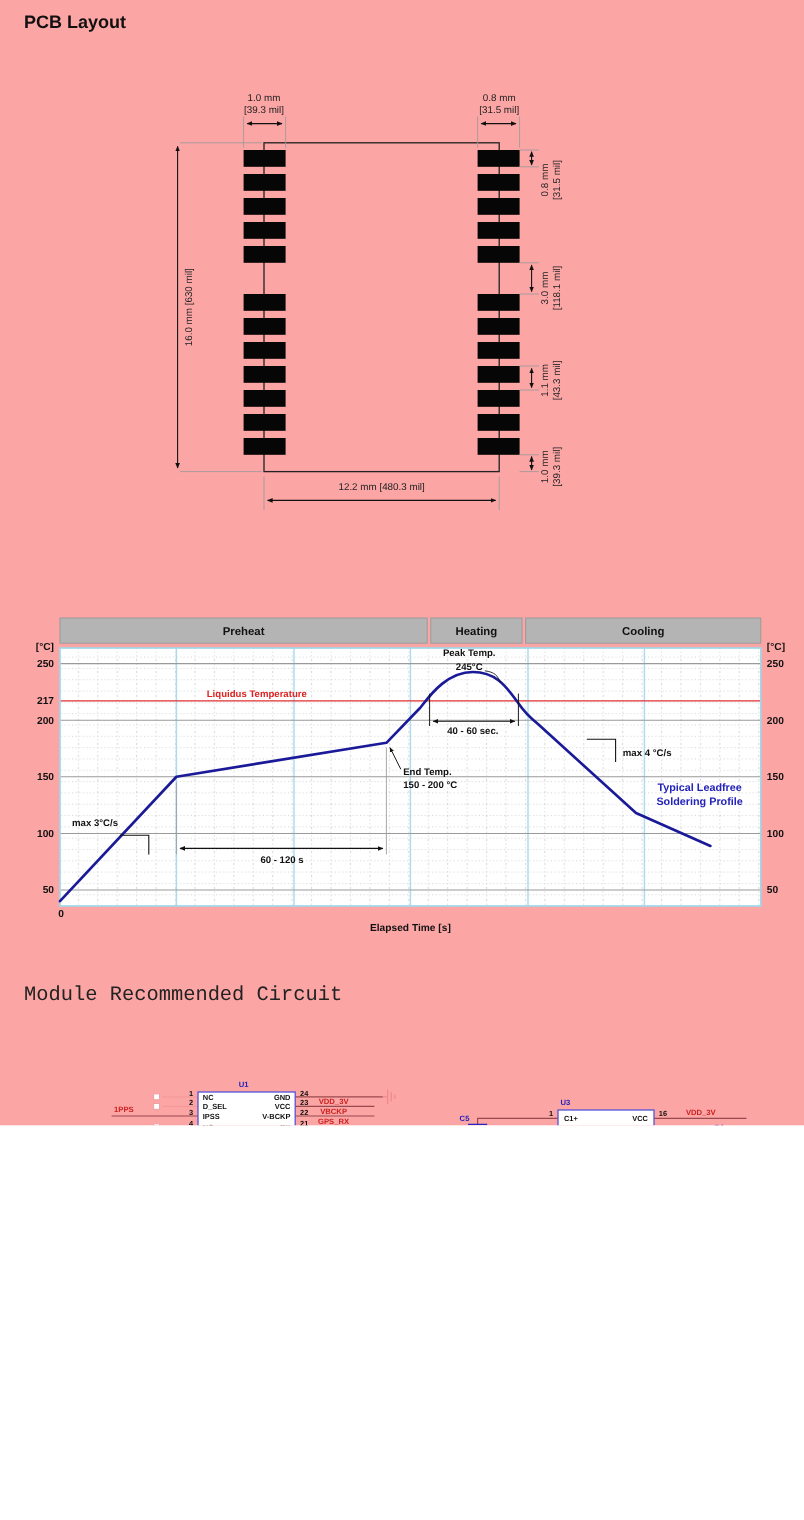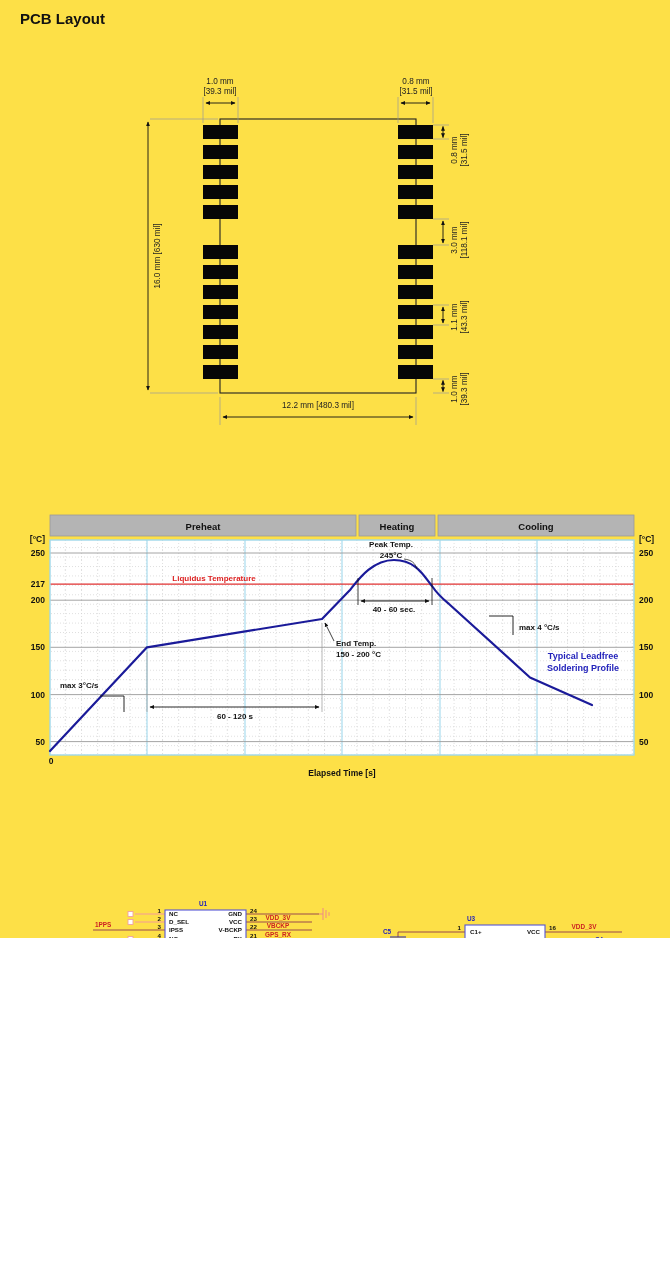--- a/index.html
+++ b/index.html
@@ -1,16 +1,16 @@
 <!DOCTYPE html>
 <html><head>
 <meta charset="utf-8">
 <style>
   html,body{margin:0;padding:0;background:#fff}
-  #page{position:relative;width:670px;height:938px;background:#fde047;overflow:hidden;
+  #page{position:relative;width:670px;height:938px;background:#fca5a5;overflow:hidden;
         font-family:"Liberation Sans",sans-serif}
   .h-sans{position:absolute;left:20px;font:600 15px "Liberation Sans",sans-serif;color:#111}
   .h-mono{position:absolute;left:20px;font:400 17px "Liberation Mono",monospace;color:#222}
   svg{position:absolute;left:0}
   svg text{font-family:"Liberation Sans",sans-serif}
   
   .dim{font-size:8.2px;fill:#222}
   .dl{stroke:#111;stroke-width:0.9;fill:none}
   .xl{stroke:#999;stroke-width:0.7;fill:none}
   .pad{fill:#060606}
@@ -192,20 +192,21 @@
       <path d="M100,196H124V212" stroke="#111" stroke-width="0.9" fill="none"></path>
       <path class="xl" d="M147,152V212 M322,123V212"></path>
       <line class="dl" x1="150" y1="207" x2="319" y2="207" marker-start="url(#ar)" marker-end="url(#ar)"></line>
       <text class="ann" x="235" y="219" text-anchor="middle">60 - 120 s</text>
       <text class="annb" x="583" y="159" text-anchor="middle">Typical Leadfree</text>
       <text class="annb" x="583" y="171" text-anchor="middle">Soldering Profile</text>
       <text class="ct" x="342" y="276" text-anchor="middle">Elapsed Time [s]</text>
     </g>
   </svg>
 
+  <div class="h-mono" style="top:820px">Module Recommended Circuit</div>
 
   <svg style="top:857px" width="670" height="410" viewBox="0 0 670 410">
     <defs>
       <g id="gn">
           <path d="M0,0V3 M-6,3H6 M-3.8,6H3.8 M-1.6,9H1.6"></path>
         </g>
       <g id="gns">
           <path d="M0,0H4 M4,-6V6 M7,-4V4 M10,-1.8V1.8"></path>
         </g>
       <marker id="arb" viewBox="0 0 10 10" refX="8" refY="5" markerWidth="4" markerHeight="4" orient="auto">

